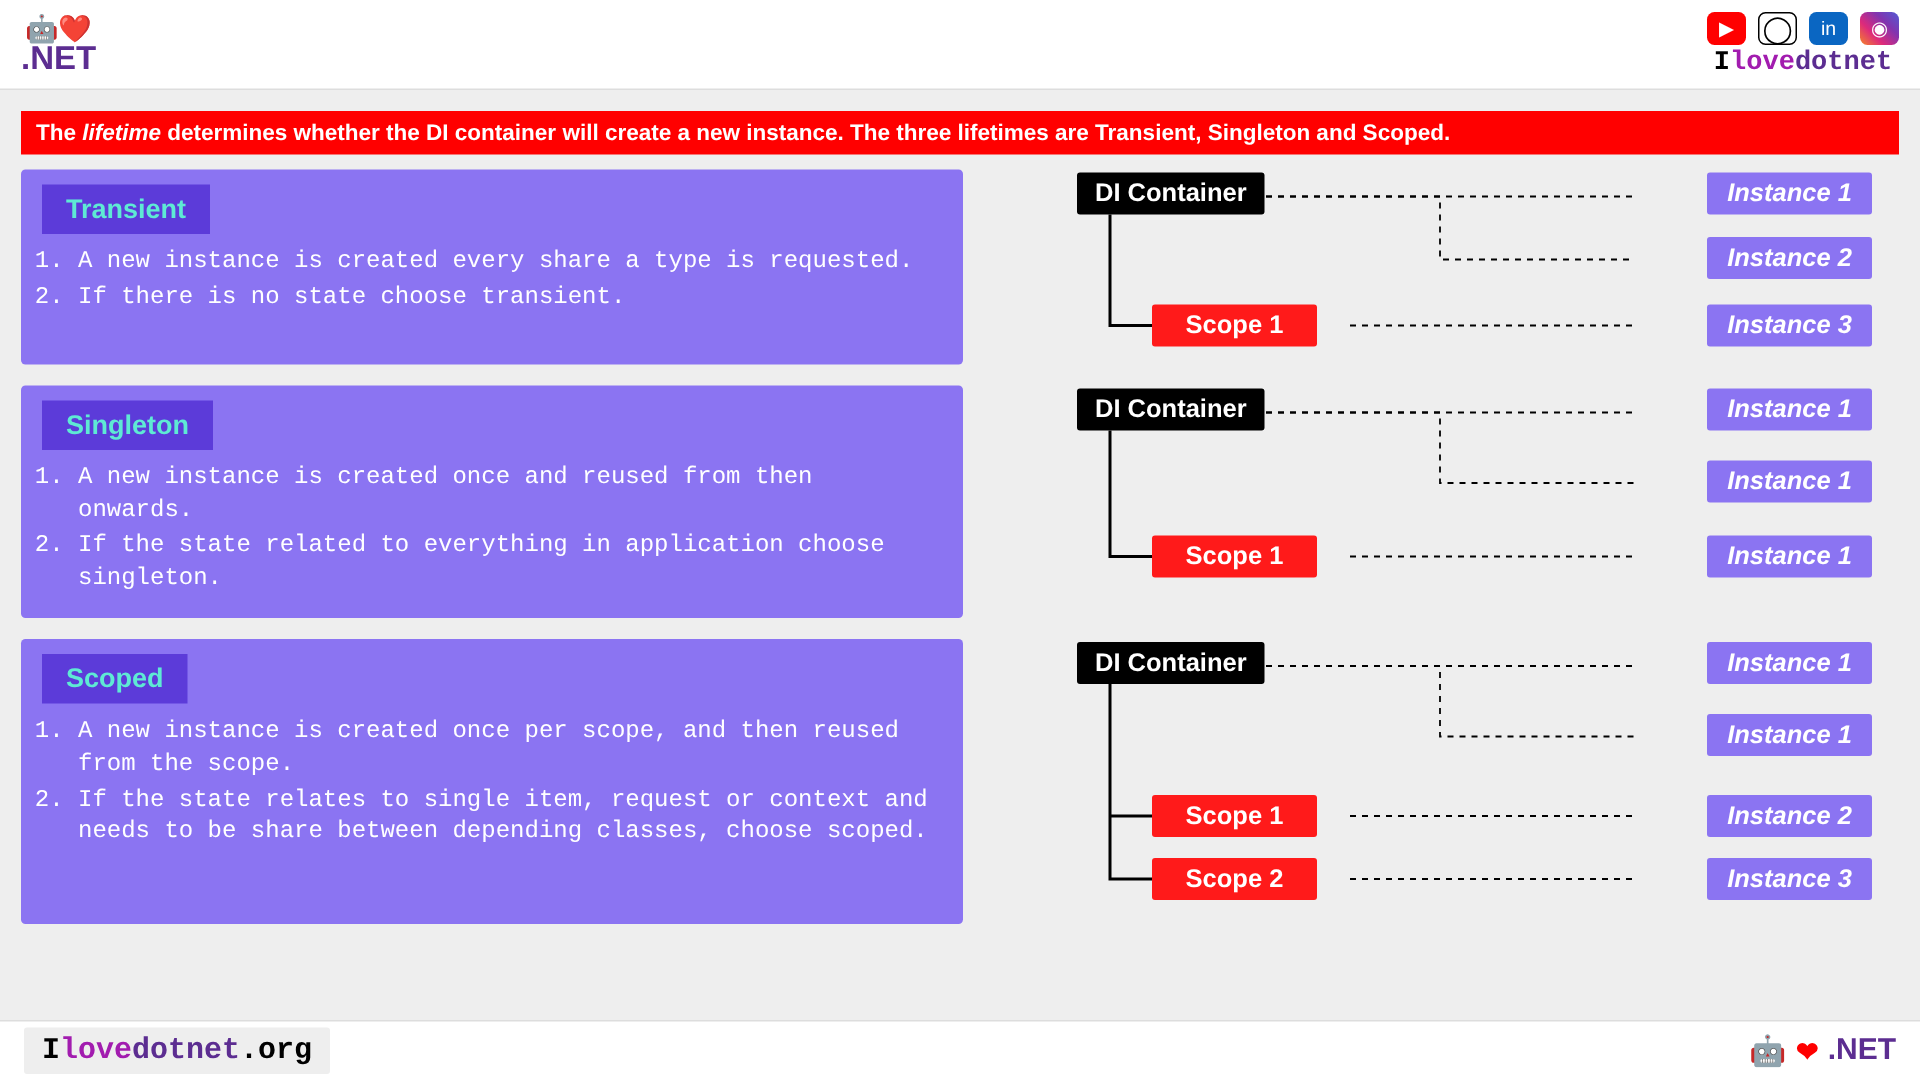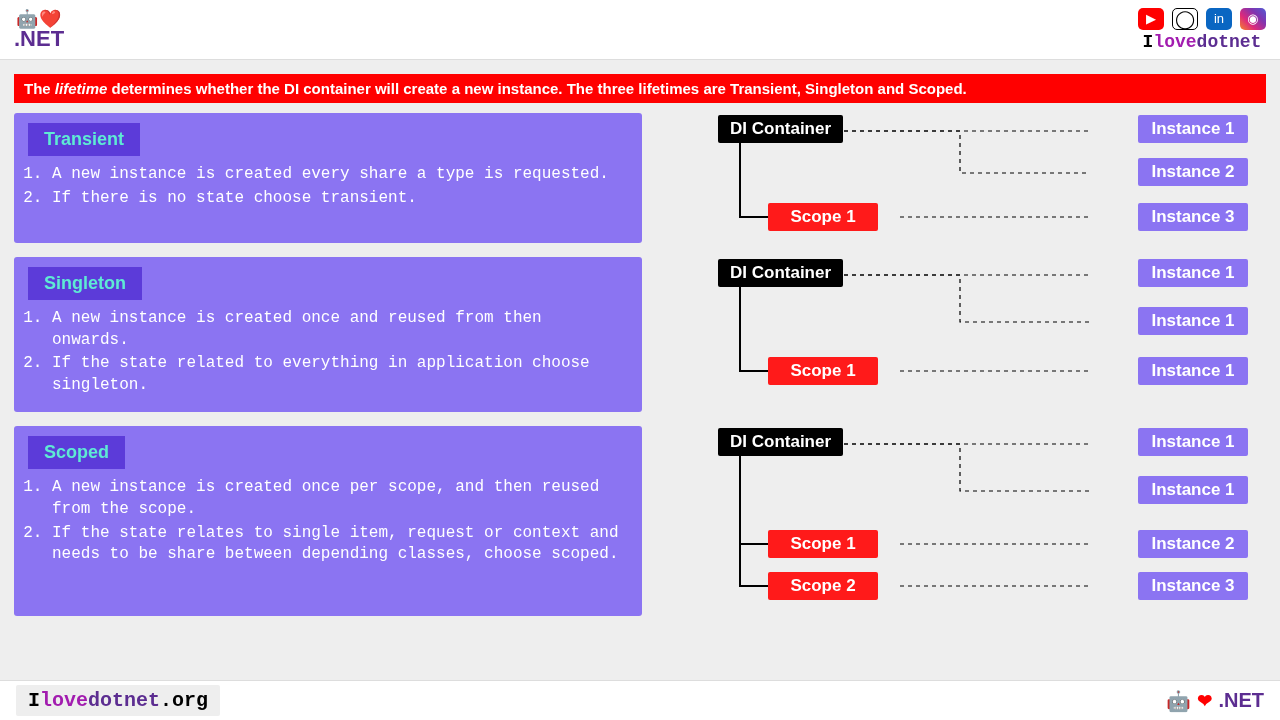--- a/index.html
+++ b/index.html
@@ -78,21 +78,21 @@
 
   .diagram { flex:1; position:relative; }
   .node {
     position:absolute; color:#fff; font-weight:700;
     font-size:17px; padding:4px 12px; min-width:110px; text-align:center;
     border-radius:2px;
     margin-left:48px;
   }
   .n-black { background:#000; }
   .n-red   { background:#ff1a1a; }
-  .n-purp  { background:#8b74f2; }
+  .n-purp  { background:#8b74f2;font-style:italic; }
 
   .footer {
     position:absolute; bottom:0; left:0; right:0;
     height:40px; background:#fff; border-top:1px solid #ddd;
     display:flex; align-items:center; justify-content:space-between;
     padding:0 16px;
     gap:15px;
   }
   .footer-left {
     background:#eee; padding:4px 12px; border-radius:2px;

